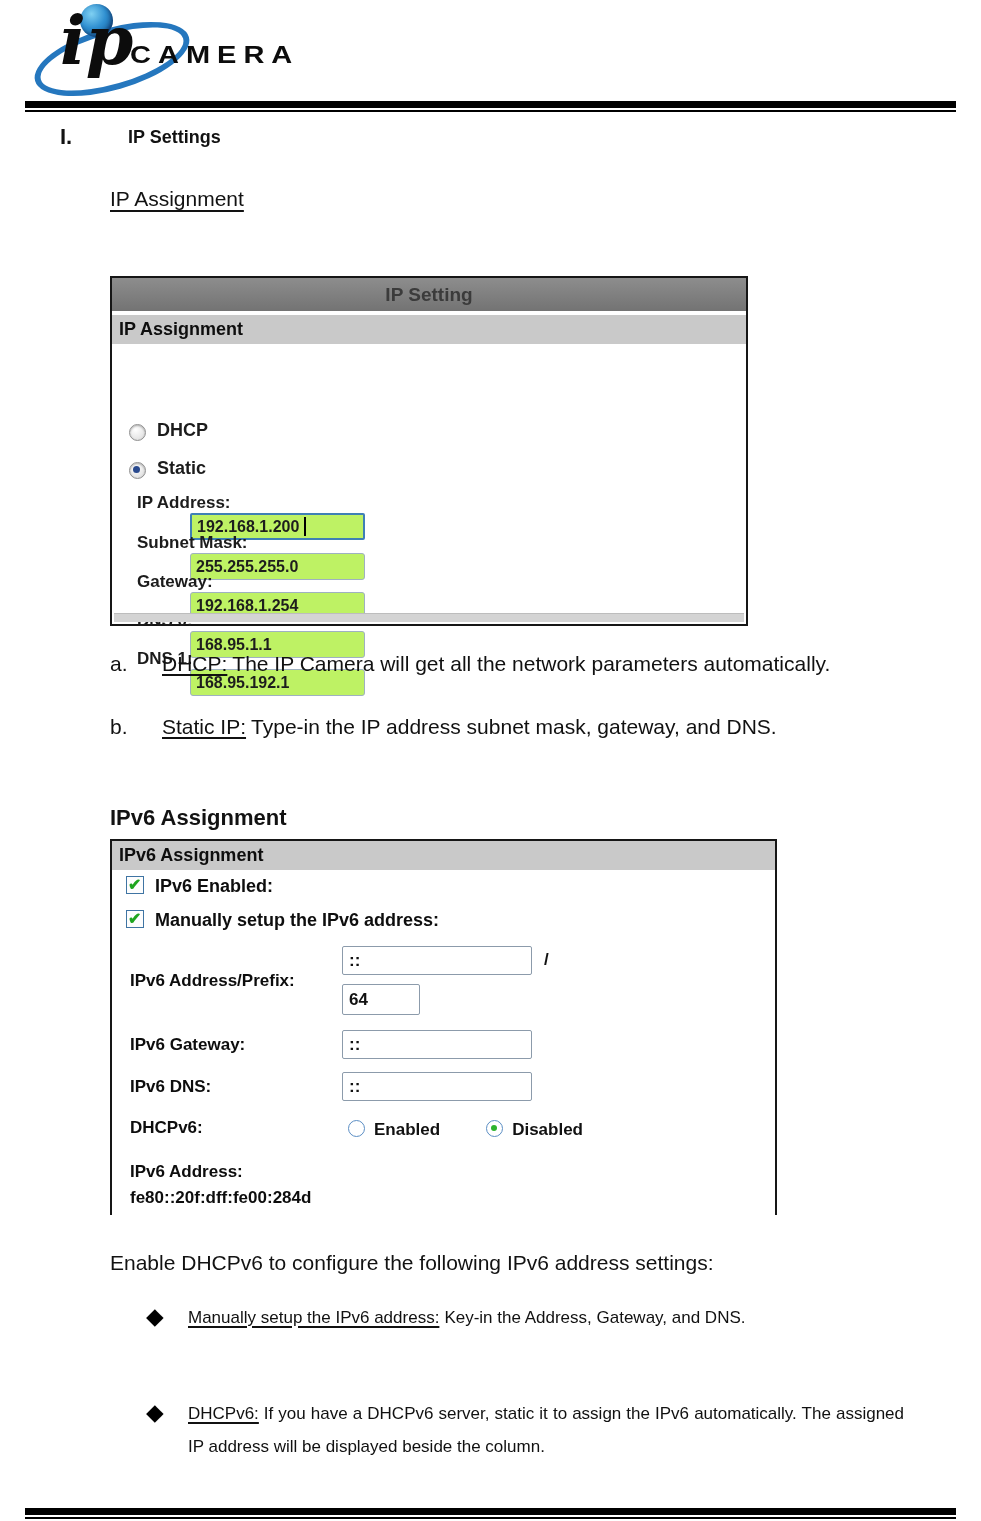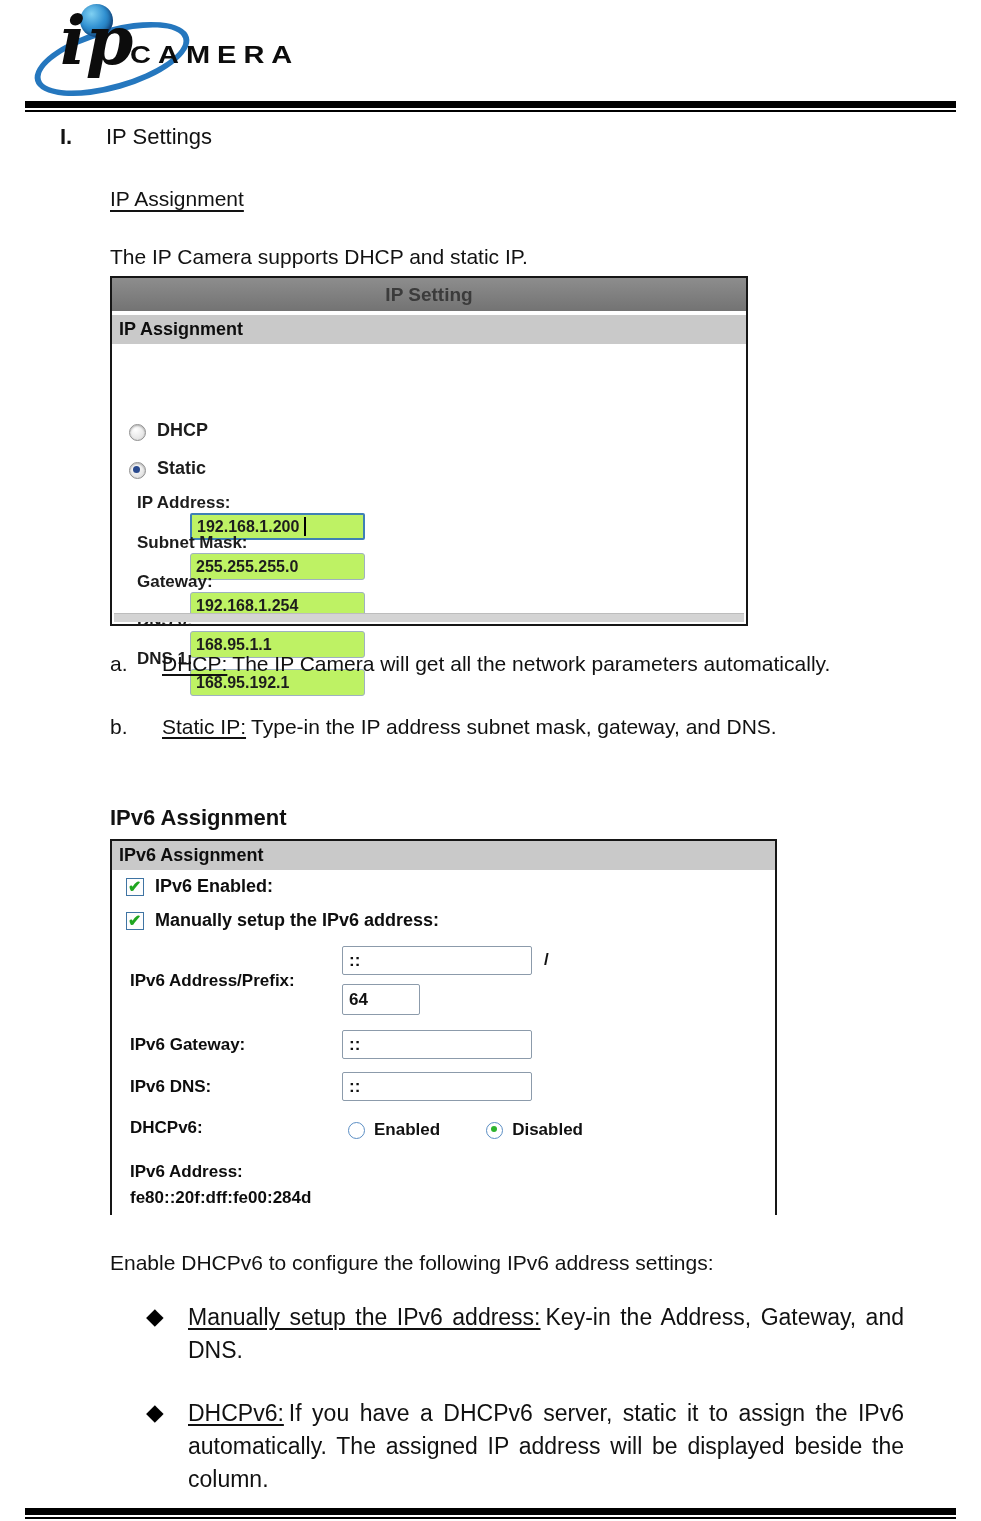--- a/index.html
+++ b/index.html
@@ -22,33 +22,33 @@
   .rule{position:absolute;left:25px;width:931px;}
   .rule .thick{height:7px;background:#000;}
   .rule .gap{height:2px;background:#fff;}
   .rule .thin{height:2px;background:#000;}
   .rule-top{top:101px;}
   .rule-bottom{top:1508px;}
 
   
   .doc-text{position:absolute;font-size:21px;line-height:26px;color:#121212;}
   .sec-num{left:60px;top:124px;font-weight:bold;font-size:22px;}
-  .sec-title{left:106px;top:124px;font-weight:normal;font-size:22px;}
+  .sec-title{left:128px;top:124px;font-weight:bold;font-size:18px;}
   .sub1{left:110px;top:186px;text-decoration:underline;text-decoration-thickness:2px;text-underline-offset:4px;}
   .intro{left:110px;top:244px;}
   .sub2{left:110px;top:805px;font-weight:bold;font-size:22px;}
   .outro{left:110px;top:1250px;}
 
   .li-marker{position:absolute;left:110px;font-size:21px;}
   .li-body{position:absolute;left:162px;width:750px;font-size:21px;}
   .item-a{top:652px;} .item-b{top:715px;}
   .term{text-decoration:underline;text-decoration-thickness:2px;text-underline-offset:3px;margin-right:5px;}
 
   .bullet-marker{position:absolute;left:146px;font-size:23px;color:#000;}
-  .bullet-body{position:absolute;left:188px;width:716px;font-size:23px;line-height:33px;text-align:justify;}
+  .bullet-body{position:absolute;left:188px;width:716px;font-size:17px;line-height:33px;text-align:justify;}
   .b1m{top:1303px;} .b1{top:1301px;}
   .b2m{top:1399px;} .b2{top:1397px;}
 
   
   .panel{position:absolute;background:#fff;border:2px solid #161616;box-sizing:border-box;}
   .bar-title{height:33px;background:linear-gradient(#8d8d8d,#737373);display:flex;align-items:center;
              justify-content:center;font-weight:bold;font-size:19px;color:#3b3b3b;}
   .bar-gap{height:4px;background:#fff;}
   .bar-section{height:29px;background:#c9c9c9;display:flex;align-items:center;
                font-weight:bold;font-size:18px;color:#0e0e0e;padding-left:7px;}
@@ -69,21 +69,21 @@
   .input-wrap{position:relative;display:inline-block;}
   .caret{position:absolute;left:114px;top:4px;width:2px;height:19px;background:#000;}
   .scroll-strip{position:absolute;left:2px;right:2px;bottom:2px;height:8px;background:#d4d4d4;border-top:1px solid #bdbdbd;}
 
   .radio{width:15px;height:15px;border-radius:50%;border:1px solid #8f8f8f;position:relative;flex:none;
          background:radial-gradient(circle at 38% 32%,#ffffff,#d9d9d9);box-shadow:inset 0 1px 2px rgba(0,0,0,.28);}
   .radio.selected::after{content:"";position:absolute;left:3px;top:3px;width:7px;height:7px;border-radius:50%;background:#2a4a8e;}
 
   
   .panel2{left:110px;top:839px;width:667px;height:376px;border-bottom:none;}
-  .p2-row{position:absolute;display:flex;align-items:center;}
+  .p2-row{position:absolute;display:flex;align-items:flex-start;}
   .cb-row{left:14px;gap:11px;font-weight:bold;font-size:18px;color:#0e0e0e;}
   .cb1{top:6px;} .cb2{top:40px;}
   .checkbox{width:18px;height:18px;box-sizing:border-box;border:1px solid #3f74a3;background:#fdfdfd;
             position:relative;flex:none;}
   .checkbox.checked::after{content:"✔";position:absolute;left:1px;top:-2px;font-size:16px;font-weight:bold;color:#1fa51f;}
   .p2-label{position:absolute;left:18px;font-weight:bold;font-size:17px;color:#0d0d0d;}
   .lab-addr{top:76px;height:70px;display:flex;align-items:center;}
   .lab-gw{top:160px;height:29px;display:flex;align-items:center;}
   .lab-dns{top:202px;height:29px;display:flex;align-items:center;}
   .lab-dhcp6{top:248px;height:20px;display:flex;align-items:center;}
@@ -116,21 +116,20 @@
 
   <div class="rule rule-top">
     <div class="thick"></div>
       <div class="gap"></div>
       <div class="thin"></div>
   </div>
 
   <div class="doc-text sec-num">I.</div>
   <div class="doc-text sec-title">IP Settings</div>
   <div class="doc-text sub1">IP Assignment</div>
-  <div class="doc-text intro">The IP Camera supports DHCP and static IP.</div>
 
   <div class="panel panel1">
     <div class="bar-title">IP Setting</div>
     <div class="bar-gap"></div>
     <div class="bar-section">IP Assignment</div>
     <div class="pcontent">
 
       <div class="p1-row radio-row row-dhcp">
         <span class="radio"></span>
         <span>DHCP</span>

